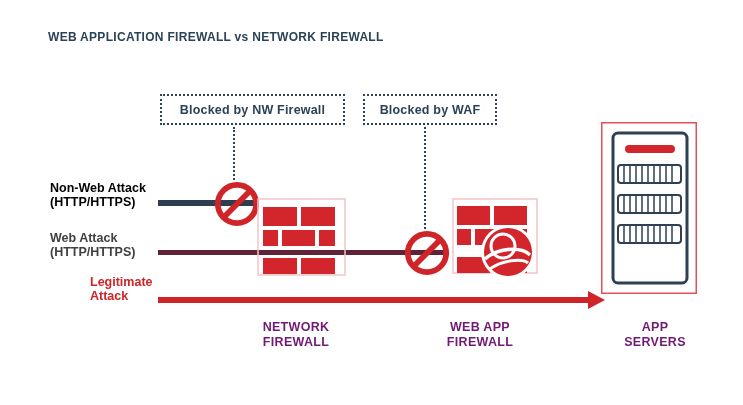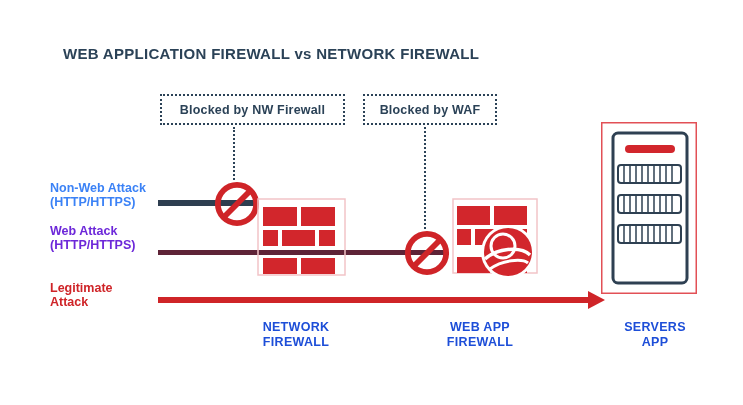--- a/index.html
+++ b/index.html
@@ -1,57 +1,57 @@
 <!DOCTYPE html>
 <html><head>
 <meta charset="utf-8">
 <style>
   html,body{margin:0;padding:0;background:#ffffff;}
   .canvas{
     position:relative;width:743px;height:405px;background:#ffffff;
     font-family:"Liberation Sans",sans-serif;overflow:hidden;
   }
   .title{
-    position:absolute;left:48px;top:30px;margin:15px;
-    font-size:15px;font-weight:bold;letter-spacing:.3px;color:#2b4257;
+    position:absolute;left:48px;top:30px;margin:0;
+    font-size:12px;font-weight:bold;letter-spacing:.3px;color:#2b4257;
   }
   .callout{
     position:absolute;border:2px dotted #2b4257;box-sizing:border-box;
     display:flex;align-items:center;justify-content:center;
     font-size:12.5px;font-weight:bold;color:#2b4257;letter-spacing:.2px;
   }
   .callout.c1{left:160px;top:94px;width:185px;height:31px;}
   .callout.c2{left:363px;top:94px;width:134px;height:31px;}
   .connector{position:absolute;width:0;border-left:2px dotted #2b4257;}
   .connector.v1{left:233px;top:127px;height:53px;}
   .connector.v2{left:424px;top:127px;height:102px;}
   .flow-label{
     position:absolute;left:50px;font-size:12.5px;font-weight:bold;line-height:14px;
   }
-  .flow-label.nonweb{top:181px;color:#3b82f6;}
-  .flow-label.webattack{top:224px;color:#6d28d9;}
-  .flow-label.legit{top:281px;color:#cf2428;}
+  .flow-label.nonweb{top:181px;color:#000000;}
+  .flow-label.webattack{top:231px;color:#404040;}
+  .flow-label.legit{top:275px;color:#cf2428;margin-left:40px;}
   .line{position:absolute;}
   .line.navy{left:158px;top:200px;width:96px;height:6px;background:#2e3e50;}
   .line.maroon{left:158px;top:250px;width:288px;height:5px;background:#5e2337;}
   .line.red{left:158px;top:297px;width:430px;height:6px;background:#cf2428;}
   .arrowhead{
     position:absolute;left:588px;top:291px;width:0;height:0;
     border-top:9px solid transparent;border-bottom:9px solid transparent;
     border-left:17px solid #cf2428;
   }
   .icon-box{position:absolute;}
   .sign1{left:214px;top:181px;width:46px;height:46px;}
   .sign2{left:404px;top:230px;width:46px;height:46px;}
   .fw1{left:257px;top:198px;width:89px;height:78px;}
   .fw2{left:452px;top:198px;width:86px;height:80px;}
   .server{left:601px;top:122px;width:96px;height:172px;}
   .node-label{
     position:absolute;top:320px;width:120px;text-align:center;
-    font-size:12.5px;font-weight:bold;line-height:15px;color:#1d4ed8;letter-spacing:.3px;
+    font-size:12.5px;font-weight:bold;line-height:15px;color:#701a75;letter-spacing:.3px;
   }
   .node-label.n1{left:236px;}
   .node-label.n2{left:420px;text-align:center;}
   .node-label.n3{left:595px;}
 </style>
 </head>
 <body>
 
 <div class="canvas">
 
@@ -172,17 +172,17 @@
 
   <div class="node-label n1">
     <div>NETWORK</div>
     <div>FIREWALL</div>
   </div>
   <div class="node-label n2">
     <div>WEB APP</div>
     <div>FIREWALL</div>
   </div>
   <div class="node-label n3">
+    <div>APP</div>
     <div>SERVERS</div>
-    <div>APP</div>
   </div>
 
 </div>
 
 </body></html>

